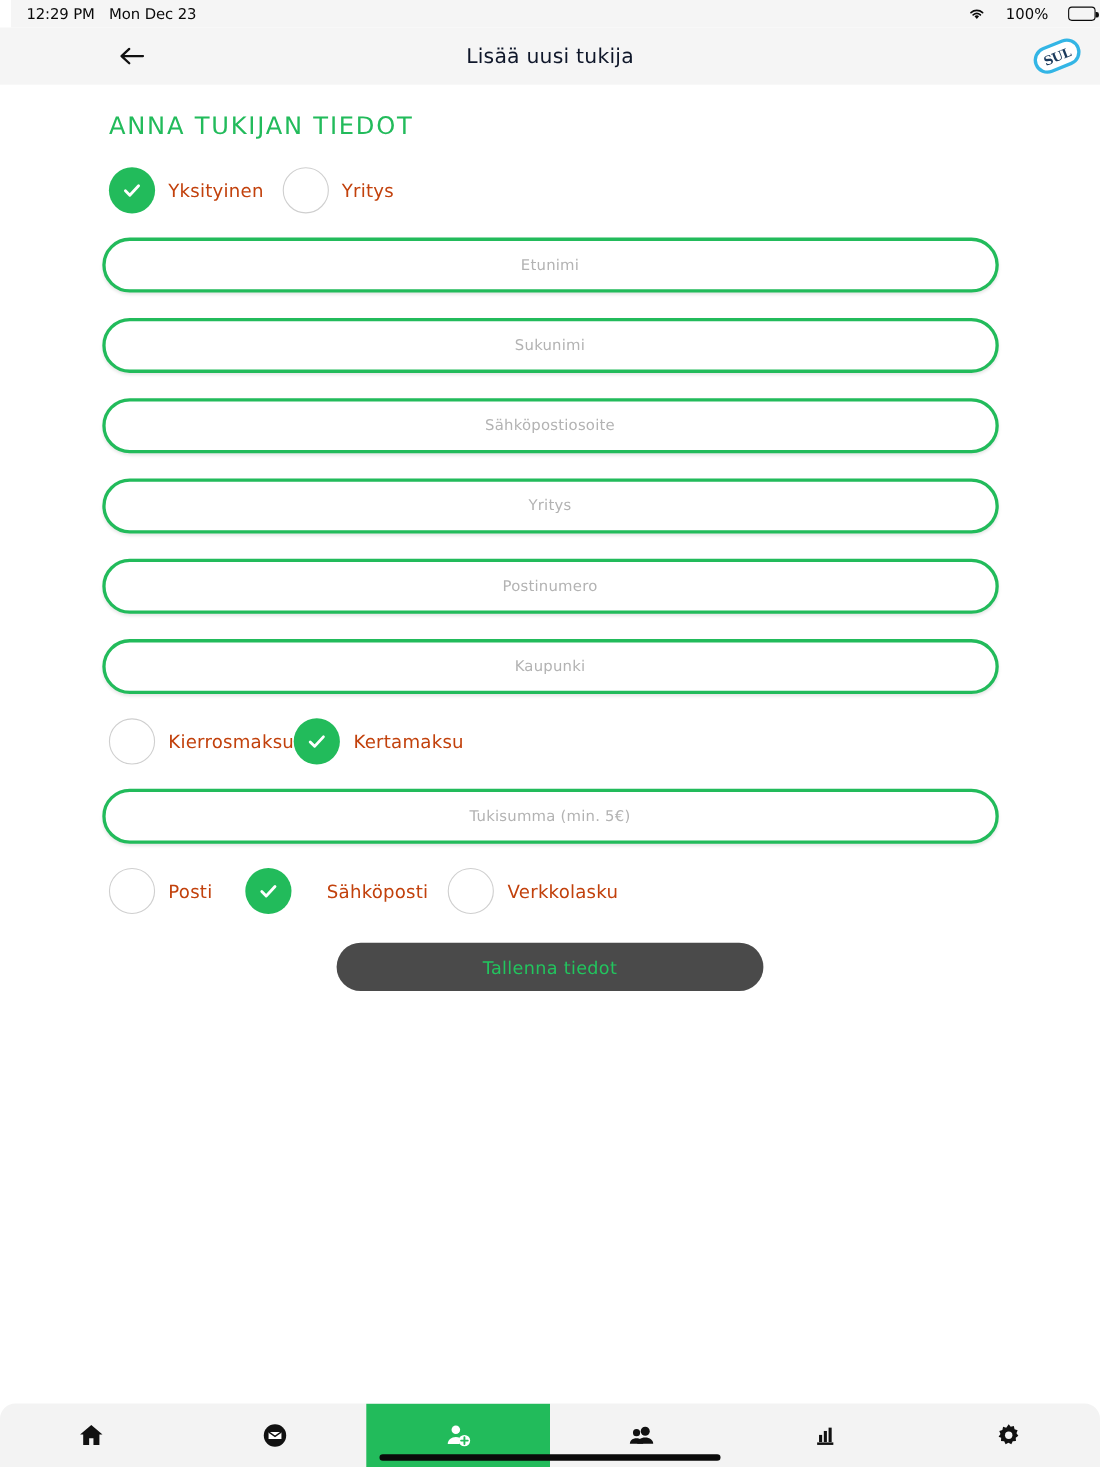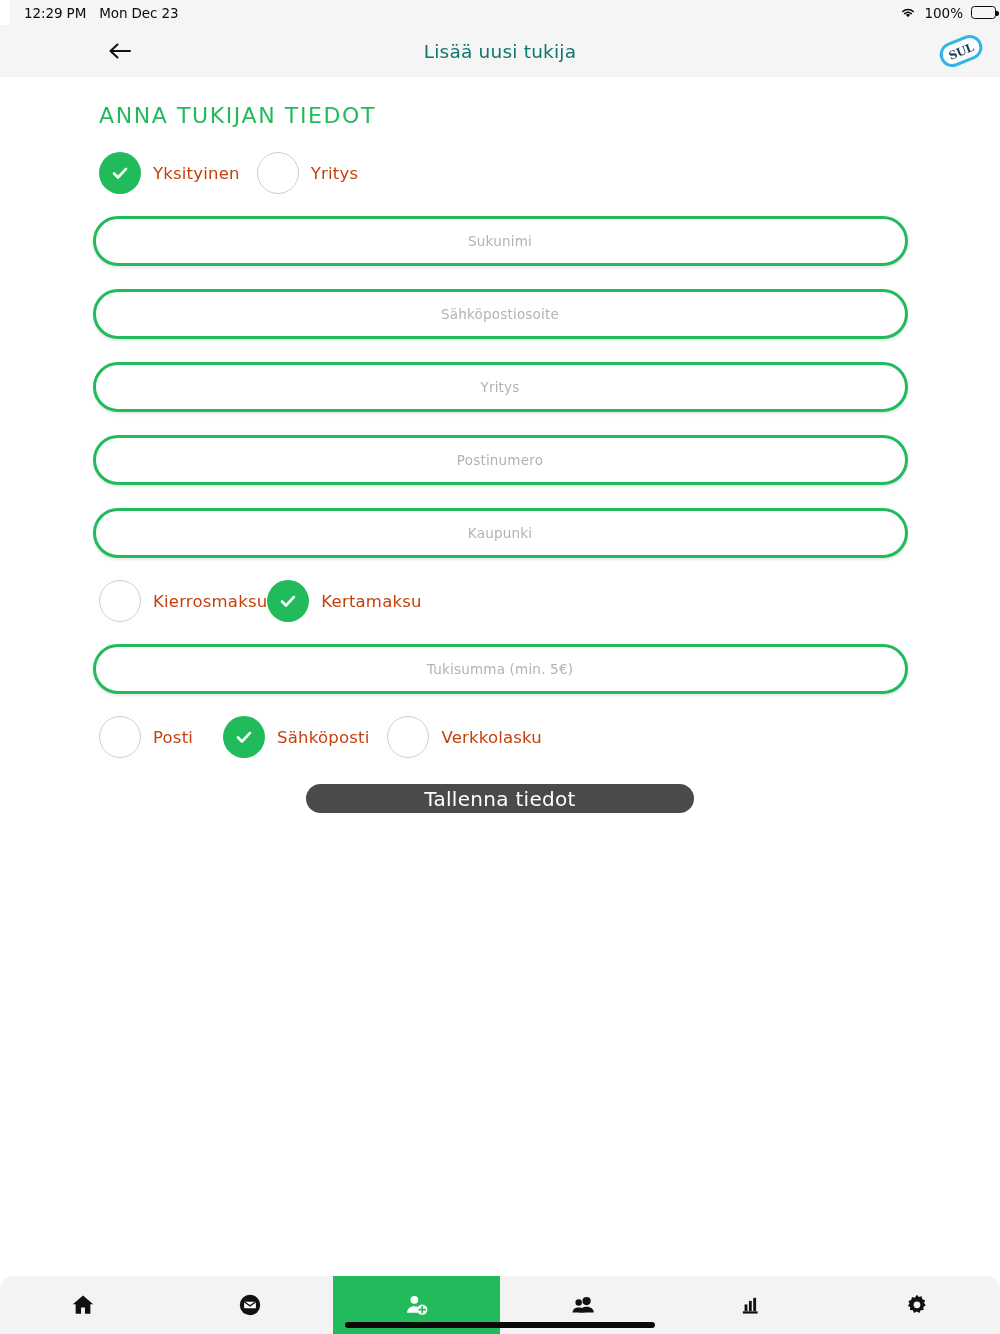--- a/index.html
+++ b/index.html
@@ -15,21 +15,21 @@
   .status-bar {
     position: absolute; top: 0; left: 10px; width: 1000px; height: 25px;
     background: #f5f5f5;
     display: flex; align-items: center; justify-content: space-between;
     padding: 0 14px;
   }
   .status-left { display: flex; align-items: center; gap: 13px; }
   .status-time, .status-date {
     font-size: 13.5px; color: #0a0a0a; font-weight: 500; letter-spacing: -0.1px;
   }
-  .status-right { display: flex; align-items: center; gap: 8px; }
+  .status-right { display: flex; align-items: center; gap: 18px; }
   .wifi-icon { width: 16px; height: 13px; display: block; }
   .battery-pct { font-size: 13.5px; color: #0a0a0a; font-weight: 500; }
   .battery-icon {
     width: 25px; height: 13px; border: 1.6px solid #0a0a0a; border-radius: 3.5px;
     position: relative; padding: 1.5px;
   }
   .battery-icon::after {
     content: ""; position: absolute; right: -3.5px; top: 3.5px;
     width: 2.2px; height: 5px; background: #0a0a0a; border-radius: 0 2px 2px 0;
   }
@@ -42,21 +42,21 @@
     display: flex; align-items: center;
   }
   .back-btn {
     position: absolute; left: 100px; top: 50%; transform: translateY(-50%);
     width: 40px; height: 40px; display: flex; align-items: center; justify-content: center;
     cursor: pointer; background: none; border: none;
   }
   .back-arrow { width: 24px; height: 20px; display: block; }
   .header-title {
     width: 100%; text-align: center;
-    font-size: 18.5px; color: #0f766e; font-weight: 400; letter-spacing: 0.2px;
+    font-size: 18.5px; color: #0f172a; font-weight: 400; letter-spacing: 0.2px;
   }
   .brand-logo {
     position: absolute; right: 17px; top: 50%; transform: translateY(-50%) rotate(-22deg);
     width: 44px; height: 25px;
     border: 3px solid #33b5e5; border-radius: 13px;
     background: #ffffff;
     display: flex; align-items: center; justify-content: center;
   }
   .brand-logo-text {
     font-size: 11.5px; font-weight: 700; color: #1b3a5c; letter-spacing: -0.3px;
@@ -100,24 +100,24 @@
   }
   .field + .field { margin-top: 23px; }
   .field-placeholder {
     font-size: 13.5px; color: #b3b3b3; letter-spacing: 0.2px; text-align: center;
   }
   .fields-block { margin-top: 22px; }
 
   
   .submit-wrap { display: flex; justify-content: center; margin-top: 26px; }
   .submit-btn {
-    width: 388px; height: 29px;
-    background: #4a4a4a; color: #ffffff;
+    width: 388px; height: 44px;
+    background: #4a4a4a; color: #22c55e;
     border: none; border-radius: 23px;
-    font-size: 20px; font-family: inherit; letter-spacing: 0.3px;
+    font-size: 16px; font-family: inherit; letter-spacing: 0.3px;
     cursor: pointer;
     display: flex; align-items: center; justify-content: center;
   }
 
   
   .bottom-nav {
     position: absolute; bottom: 0; left: 0; width: 1000px; height: 58px;
     background: #f3f3f3;
     border-radius: 14px 14px 0 0;
     display: flex; align-items: stretch;
@@ -183,20 +183,23 @@
         <span class="radio-label">Yksityinen</span>
       </div>
       <div class="radio-item">
         <span class="radio-circle off"></span>
         <span class="radio-label">Yritys</span>
       </div>
     </div>
 
     <div class="fields-block">
       <div class="field">
+        <span class="field-placeholder">Etunimi</span>
+      </div>
+      <div class="field">
         <span class="field-placeholder">Sukunimi</span>
       </div>
       <div class="field">
         <span class="field-placeholder">Sähköpostiosoite</span>
       </div>
       <div class="field">
         <span class="field-placeholder">Yritys</span>
       </div>
       <div class="field">
         <span class="field-placeholder">Postinumero</span>
@@ -225,21 +228,21 @@
       <div class="field">
         <span class="field-placeholder">Tukisumma (min. 5€)</span>
       </div>
     </div>
 
     <div class="radio-row" style="margin-top:22px; margin-left:99px;">
       <div class="radio-item" style="margin-right:30px;">
         <span class="radio-circle off"></span>
         <span class="radio-label">Posti</span>
       </div>
-      <div class="radio-item" style="margin-right:18px;">
+      <div class="radio-item" style="margin-right:18px;gap:20px;">
         <span class="radio-circle on">
           <svg class="check-mark" viewBox="0 0 20 20">
               <path d="M4 10.5l4 4 8-8.6" stroke="#fff" stroke-width="2.6" fill="none" stroke-linecap="round" stroke-linejoin="round"></path>
             </svg>
         </span>
         <span class="radio-label">Sähköposti</span>
       </div>
       <div class="radio-item">
         <span class="radio-circle off"></span>
         <span class="radio-label">Verkkolasku</span>

